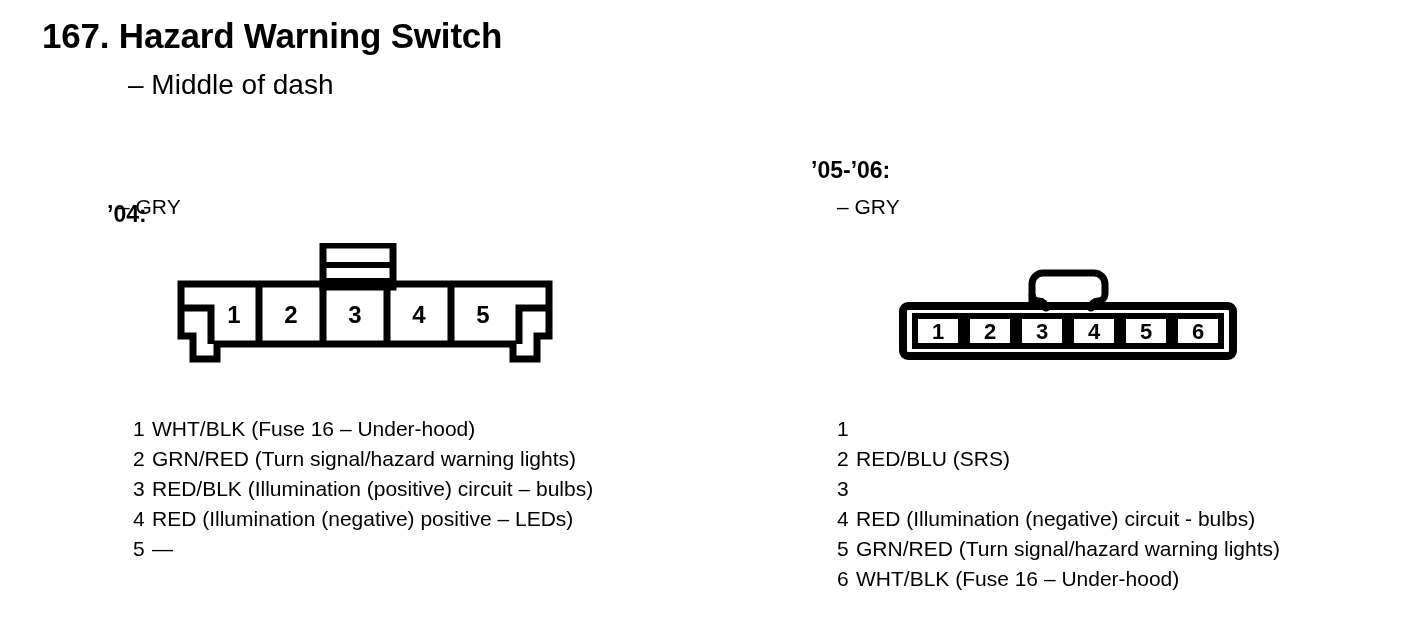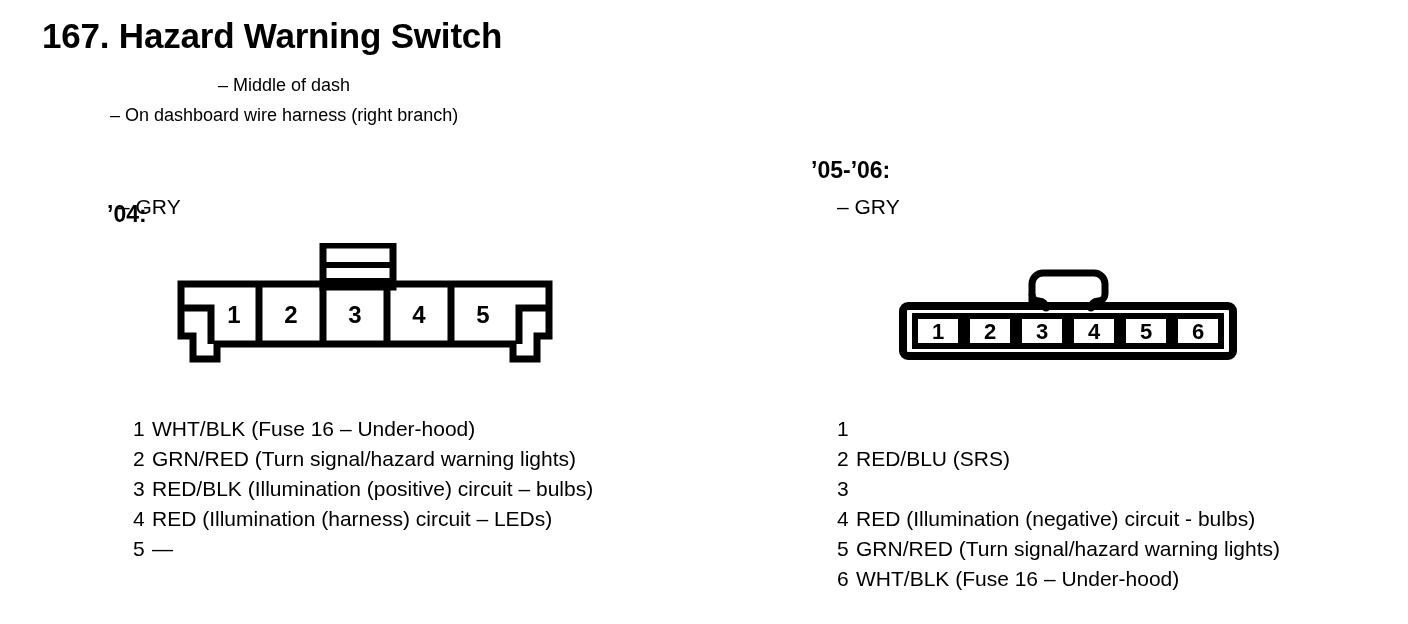--- a/index.html
+++ b/index.html
@@ -21,26 +21,25 @@
     position: absolute;
     left: 42px;
     top: 16px;
     font-size: 35px;
     font-weight: bold;
     letter-spacing: -0.2px;
     white-space: nowrap;
   }
   .header-notes {
     position: absolute;
-    left: 110px;
+    left: 128px;
     top: 70px;
-    font-size: 18px;
+    font-size: 28px;
     line-height: 30px;
     white-space: nowrap;
-    text-align: center;
   }
   .header-notes div { white-space: nowrap; }
 
   
   .column { position: absolute; top: 0; }
   .col-left  { left: 0;   width: 700px; }
   .col-right { left: 715px; width: 693px; }
 
   .col-heading {
     position: absolute;
@@ -91,21 +90,20 @@
   }
   .pin-desc { white-space: nowrap; }
 </style>
 </head>
 <body>
 
 <div class="page-title">167. Hazard Warning Switch</div>
 
 <div class="header-notes">
   <div>– Middle of dash</div>
-  <div>– On dashboard wire harness (right branch)</div>
 </div>
 
 <div class="column col-left">
 
   <div class="col-heading">’04:</div>
 
   <div class="col-sub">– GRY</div>
 
   <svg class="connector conn-left" width="380" height="125" viewBox="0 0 380 125">
 
@@ -150,21 +148,21 @@
     <div class="pin-row">
       <span class="pin-num">2</span>
       <span class="pin-desc">GRN/RED (Turn signal/hazard warning lights)</span>
     </div>
     <div class="pin-row">
       <span class="pin-num">3</span>
       <span class="pin-desc">RED/BLK (Illumination (positive) circuit – bulbs)</span>
     </div>
     <div class="pin-row">
       <span class="pin-num">4</span>
-      <span class="pin-desc">RED (Illumination (harness) circuit – LEDs)</span>
+      <span class="pin-desc">RED (Illumination (negative) positive – LEDs)</span>
     </div>
     <div class="pin-row">
       <span class="pin-num">5</span>
       <span class="pin-desc">—</span>
     </div>
   </div>
 </div>
 
 <div class="column col-right">
 

